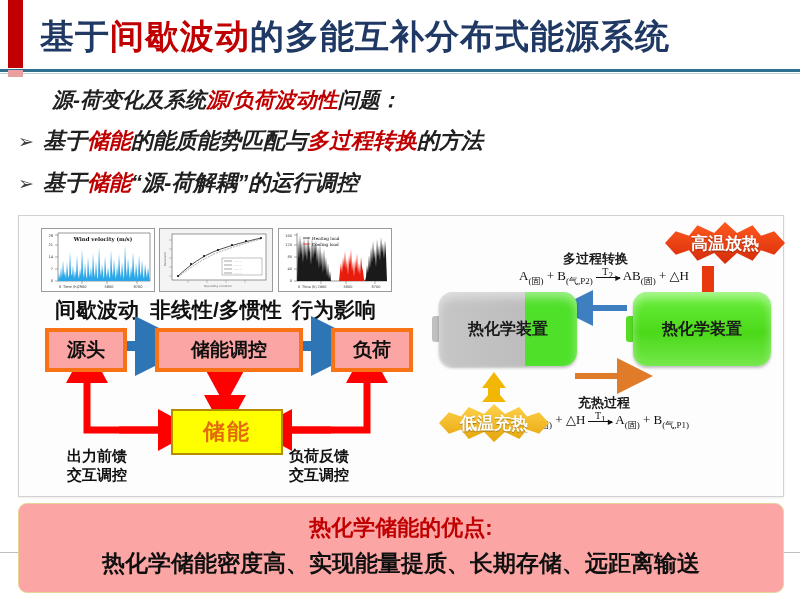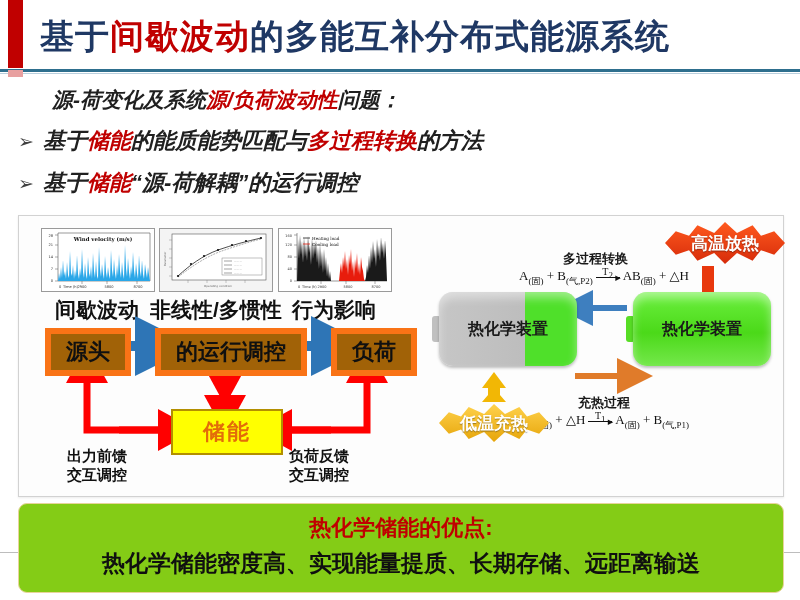--- a/index.html
+++ b/index.html
@@ -34,23 +34,23 @@
   #mini1{left:22px;}
   #mini2{left:140px;background:#f4f4f4;}
   #mini3{left:259px;}
   .mini svg{display:block;}
   .caption{position:absolute;top:80px;width:130px;text-align:center;font-size:21px;font-weight:bold;color:#101010;white-space:nowrap;}
   #cap1{left:13px;}
   #cap2{left:131px;}
   #cap3{left:250px;}
 
   
-  .fbox{position:absolute;border:6px solid #f97316;background:#a16207;
+  .fbox{position:absolute;border:4px solid #f97316;background:#fca5a5;
     display:flex;align-items:center;justify-content:center;
-    font-size:22px;font-weight:bold;color:#101010;white-space:nowrap;}
+    font-size:19px;font-weight:bold;color:#101010;white-space:nowrap;}
   #fb-src{left:26px;top:112px;width:74px;height:36px;}
   #fb-mid{left:136px;top:112px;width:140px;height:36px;}
   #fb-load{left:312px;top:112px;width:74px;height:36px;}
   #fb-store{left:152px;top:193px;width:108px;height:42px;background:#ffff00;border:2px solid #b38f00;
     font-size:22px;color:#e36c09;letter-spacing:2px;}
 
   .flabel{position:absolute;font-size:15px;font-weight:bold;color:#101010;line-height:19px;text-align:center;white-space:nowrap;}
   #fl-left{left:48px;top:230px;}
   #fl-right{left:270px;top:230px;}
 
@@ -86,21 +86,21 @@
   #burst-hot{left:250px;top:6px;width:120px;height:42px;}
   #burst-cold{left:24px;top:188px;width:110px;height:38px;text-align:right;}
   .burst .star{position:absolute;left:0;top:0;width:100%;height:100%;
     clip-path:polygon(0% 50%,9% 22%,20% 33%,27% 8%,41% 26%,50% 0%,60% 26%,73% 8%,80% 33%,91% 22%,100% 50%,91% 78%,80% 67%,73% 92%,60% 74%,50% 100%,41% 74%,27% 92%,20% 67%,9% 78%);}
   #burst-hot .star{background:linear-gradient(to bottom,#ff5a1f,#d62b0a);}
   #burst-cold .star{background:linear-gradient(to bottom,#ffd24d,#e6a50a);}
   .burst span{position:relative;z-index:2;}
 
   
   #bottom{position:absolute;left:18px;top:503px;width:764px;height:88px;
-    background:#84cc16;border:1px solid #e8d49a;border-radius:9px;}
+    background:#fca5a5;border:1px solid #e8d49a;border-radius:9px;}
   #bt-head{position:absolute;top:9px;width:764px;text-align:center;
     font-size:22px;font-weight:bold;color:#c00000;white-space:nowrap;}
   #bt-body{position:absolute;top:44px;width:764px;text-align:center;
     font-size:23px;font-weight:bold;color:#101010;white-space:nowrap;}
   #edge-l{position:absolute;left:0;top:552px;width:18px;height:1px;background:#bdbdbd;}
   #edge-r{position:absolute;left:782px;top:552px;width:18px;height:1px;background:#bdbdbd;}
 </style>
 </head>
 <body>
 
@@ -263,21 +263,21 @@
     <line x1="206" y1="158" x2="206" y2="186" stroke="#ff0000" stroke-width="7" marker-end="url(#rA)" marker-start="url(#rA)"></line>
 
     <polyline points="148,214 68,214 68,160" fill="none" stroke="#ff0000" stroke-width="7" marker-end="url(#rA)"></polyline>
     <line x1="100" y1="214" x2="146" y2="214" stroke="#ff0000" stroke-width="7" marker-end="url(#rA)"></line>
 
     <polyline points="264,214 348,214 348,160" fill="none" stroke="#ff0000" stroke-width="7" marker-end="url(#rA)"></polyline>
     <line x1="312" y1="214" x2="266" y2="214" stroke="#ff0000" stroke-width="7" marker-end="url(#rA)"></line>
   </svg>
 
   <div class="fbox" id="fb-src">源头</div>
-  <div class="fbox" id="fb-mid">的运行调控</div>
+  <div class="fbox" id="fb-mid">储能调控</div>
   <div class="fbox" id="fb-load">负荷</div>
   <div class="fbox" id="fb-store">储能</div>
 
   <div class="flabel" id="fl-left">
     <span>出力前馈</span><br>
     <span>交互调控</span>
   </div>
   <div class="flabel" id="fl-right">
     <span>负荷反馈</span><br>
     <span>交互调控</span>

